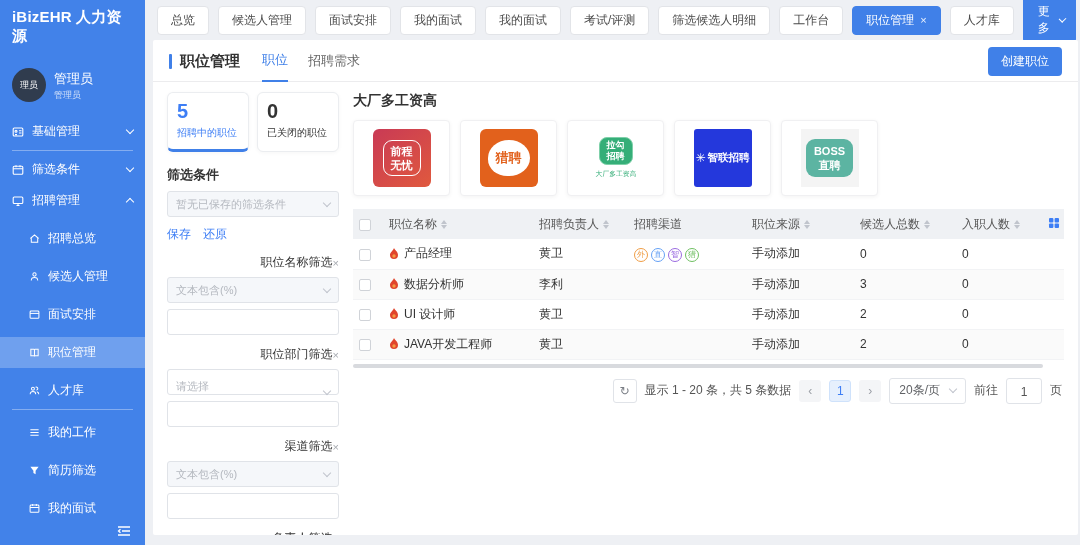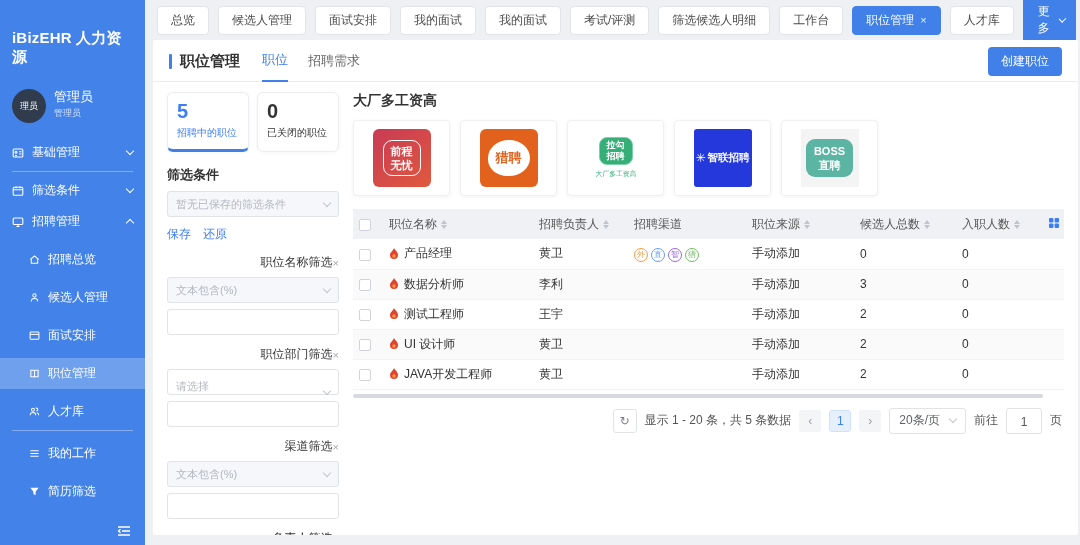--- a/index.html
+++ b/index.html
@@ -3,22 +3,22 @@
 <meta charset="utf-8">
 <style>
   * { margin:0; padding:0; box-sizing:border-box; }
   html,body { width:1080px; height:545px; overflow:hidden; }
   body { font-family:"Liberation Sans","DejaVu Sans",sans-serif; font-size:12px; color:#333;
          background:#eef0f4; display:flex; }
 
   
   .sidebar { width:145px; min-width:145px; background:#4282e9; color:#fff; display:flex;
              flex-direction:column; height:545px; }
-  .brand { font-size:15px; font-weight:bold; padding:29px 12px 10px; letter-spacing:.2px; }
-  .userblock { display:flex; align-items:flex-start; gap:8px; padding:12px 12px 14px; }
+  .brand { font-size:15px; font-weight:bold; padding:8px 12px 10px; letter-spacing:.2px; }
+  .userblock { display:flex; align-items:flex-end; gap:8px; padding:12px 12px 14px; }
   .avatar { width:34px; height:34px; border-radius:50%; background:#303c4e; color:#fff;
             font-size:9px; display:flex; align-items:center; justify-content:center; flex-shrink:0; }
   .uname { font-size:13px; line-height:1.2; }
   .urole { font-size:9px; opacity:.75; margin-top:2px; }
   .menu { flex:1; overflow:hidden; }
   .mitem { display:flex; align-items:center; gap:8px; padding:7px 12px; font-size:12px; cursor:pointer; }
   .mitem svg { flex-shrink:0; }
   .msub { padding-left:29px;margin-top:7px; }
   .mitem.active { background:rgba(255,255,255,.24); }
   .chev { margin-left:auto; width:6px; height:6px; border-right:1.4px solid #fff;
@@ -475,38 +475,20 @@
               <td></td>
             </tr>
             <tr>
               <td><span class="cbx"></span></td>
               <td>
                   <span class="namecell">
                     <svg width="10" height="12" viewBox="0 0 10 12">
                       <path d="M5 0C5.8 2.3 9 3.5 9 7a4 4 0 0 1-8 0C1 4.4 3.7 3.3 5 0z" fill="#e0442c"></path>
                       <circle cx="5" cy="8" r="1.7" fill="#f39a43"></circle>
                     </svg>
-                    <span>测试工程师</span>
-                  </span>
-                </td>
-              <td>王宇</td>
-              <td></td>
-              <td>手动添加</td>
-              <td>2</td>
-              <td>0</td>
-              <td></td>
-            </tr>
-            <tr>
-              <td><span class="cbx"></span></td>
-              <td>
-                  <span class="namecell">
-                    <svg width="10" height="12" viewBox="0 0 10 12">
-                      <path d="M5 0C5.8 2.3 9 3.5 9 7a4 4 0 0 1-8 0C1 4.4 3.7 3.3 5 0z" fill="#e0442c"></path>
-                      <circle cx="5" cy="8" r="1.7" fill="#f39a43"></circle>
-                    </svg>
                     <span>UI 设计师</span>
                   </span>
                 </td>
               <td>黄卫</td>
               <td></td>
               <td>手动添加</td>
               <td>2</td>
               <td>0</td>
               <td></td>
             </tr>

